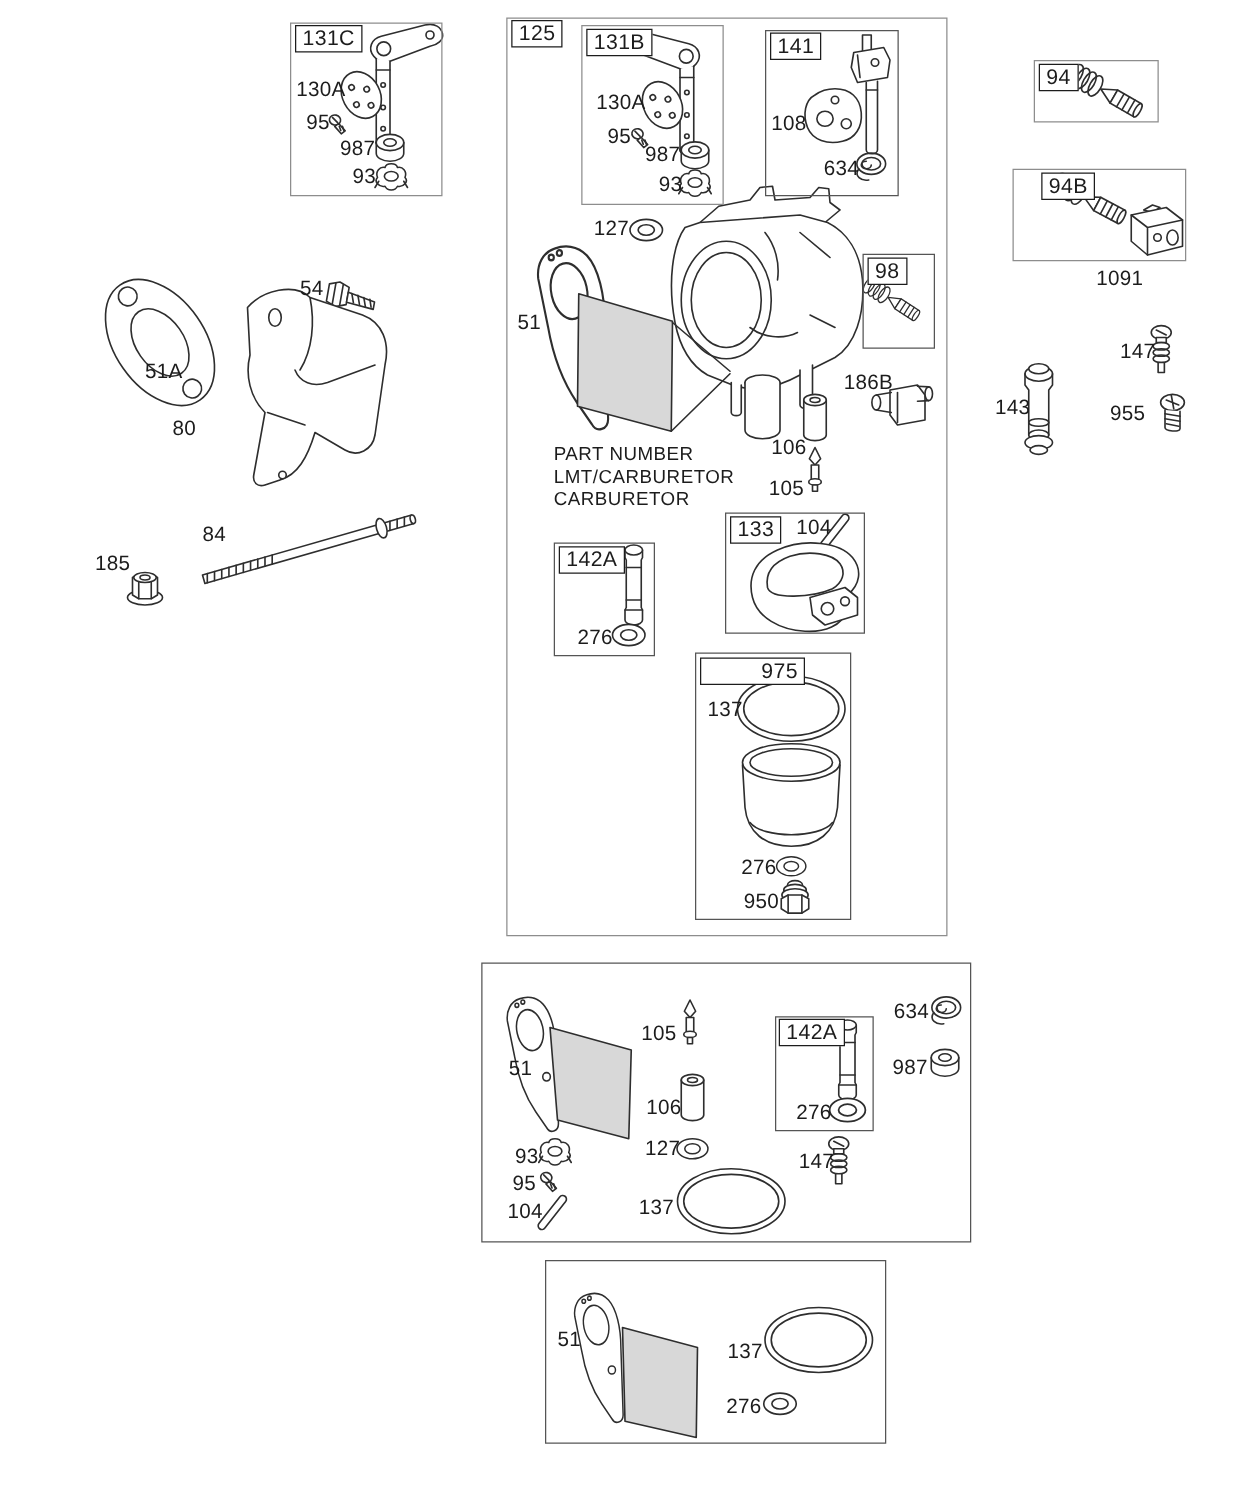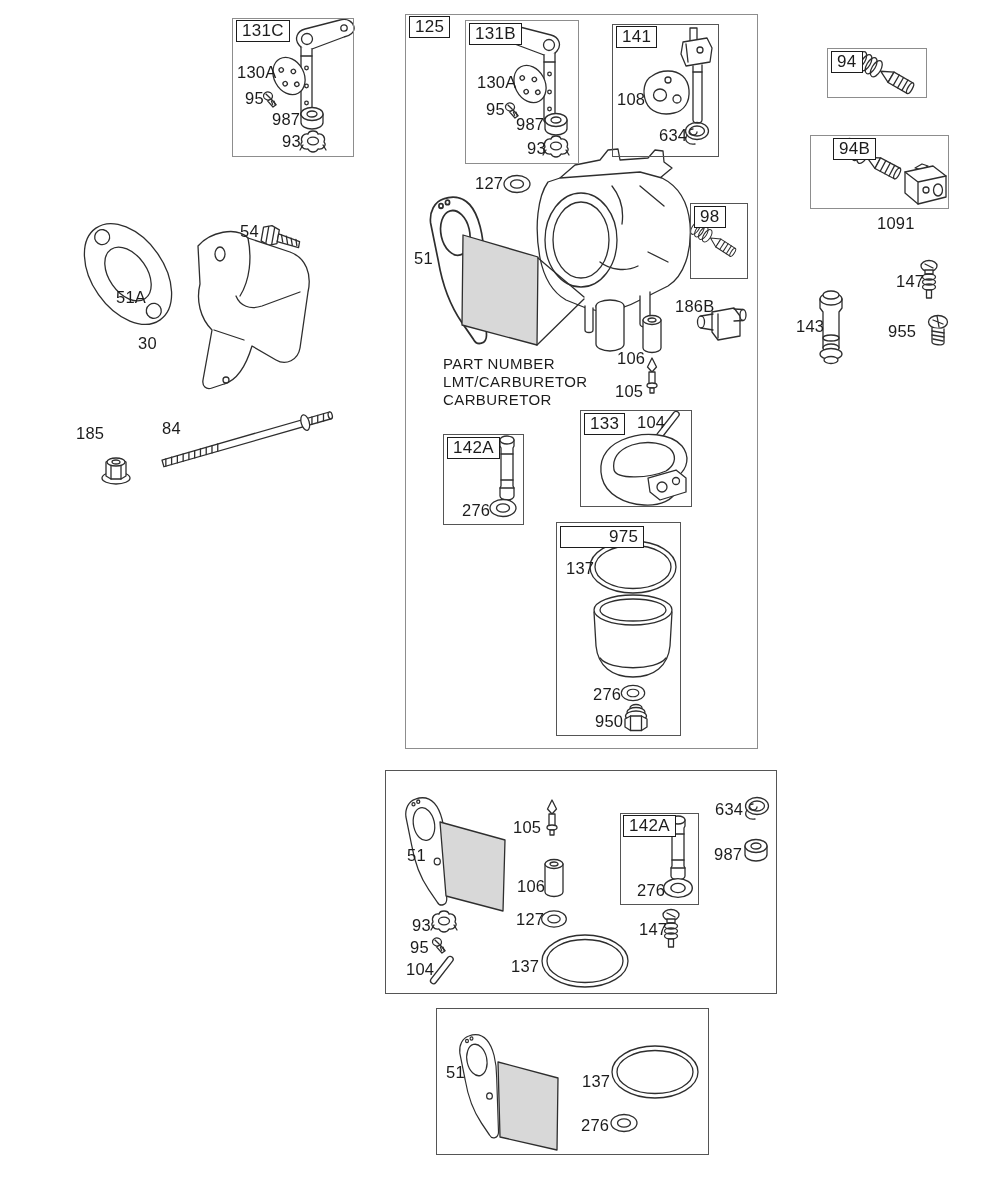--- a/index.html
+++ b/index.html
@@ -360,23 +360,23 @@
   <span class="lbl" style="left:593px;top:685px;">276</span>
   <span class="lbl" style="left:595px;top:712px;">950</span>
 
   <span class="lbl" style="left:877px;top:186px;margin-top:28px;">1091</span>
   <span class="lbl" style="left:896px;top:272px;">147</span>
   <span class="lbl" style="left:888px;top:322px;">955</span>
   <span class="lbl" style="left:796px;top:317px;">143</span>
 
   <span class="lbl" style="left:240px;top:222px;">54</span>
   <span class="lbl" style="left:76px;top:288px;margin-left:40px;">51A</span>
-  <span class="lbl" style="left:138px;top:334px;">30</span>
+  <span class="lbl" style="left:138px;top:334px;">80</span>
   <span class="lbl" style="left:162px;top:419px;">84</span>
-  <span class="lbl" style="left:76px;top:424px;">185</span>
+  <span class="lbl" style="left:76px;top:442px;">185</span>
 
   <span class="lbl" style="left:407px;top:846px;">51</span>
   <span class="lbl" style="left:513px;top:818px;">105</span>
   <span class="lbl" style="left:517px;top:877px;">106</span>
   <span class="lbl" style="left:516px;top:910px;">127</span>
   <span class="lbl" style="left:511px;top:957px;">137</span>
   <span class="lbl" style="left:412px;top:916px;">93</span>
   <span class="lbl" style="left:410px;top:938px;">95</span>
   <span class="lbl" style="left:406px;top:960px;">104</span>
   <span class="lbl" style="left:637px;top:881px;">276</span>

